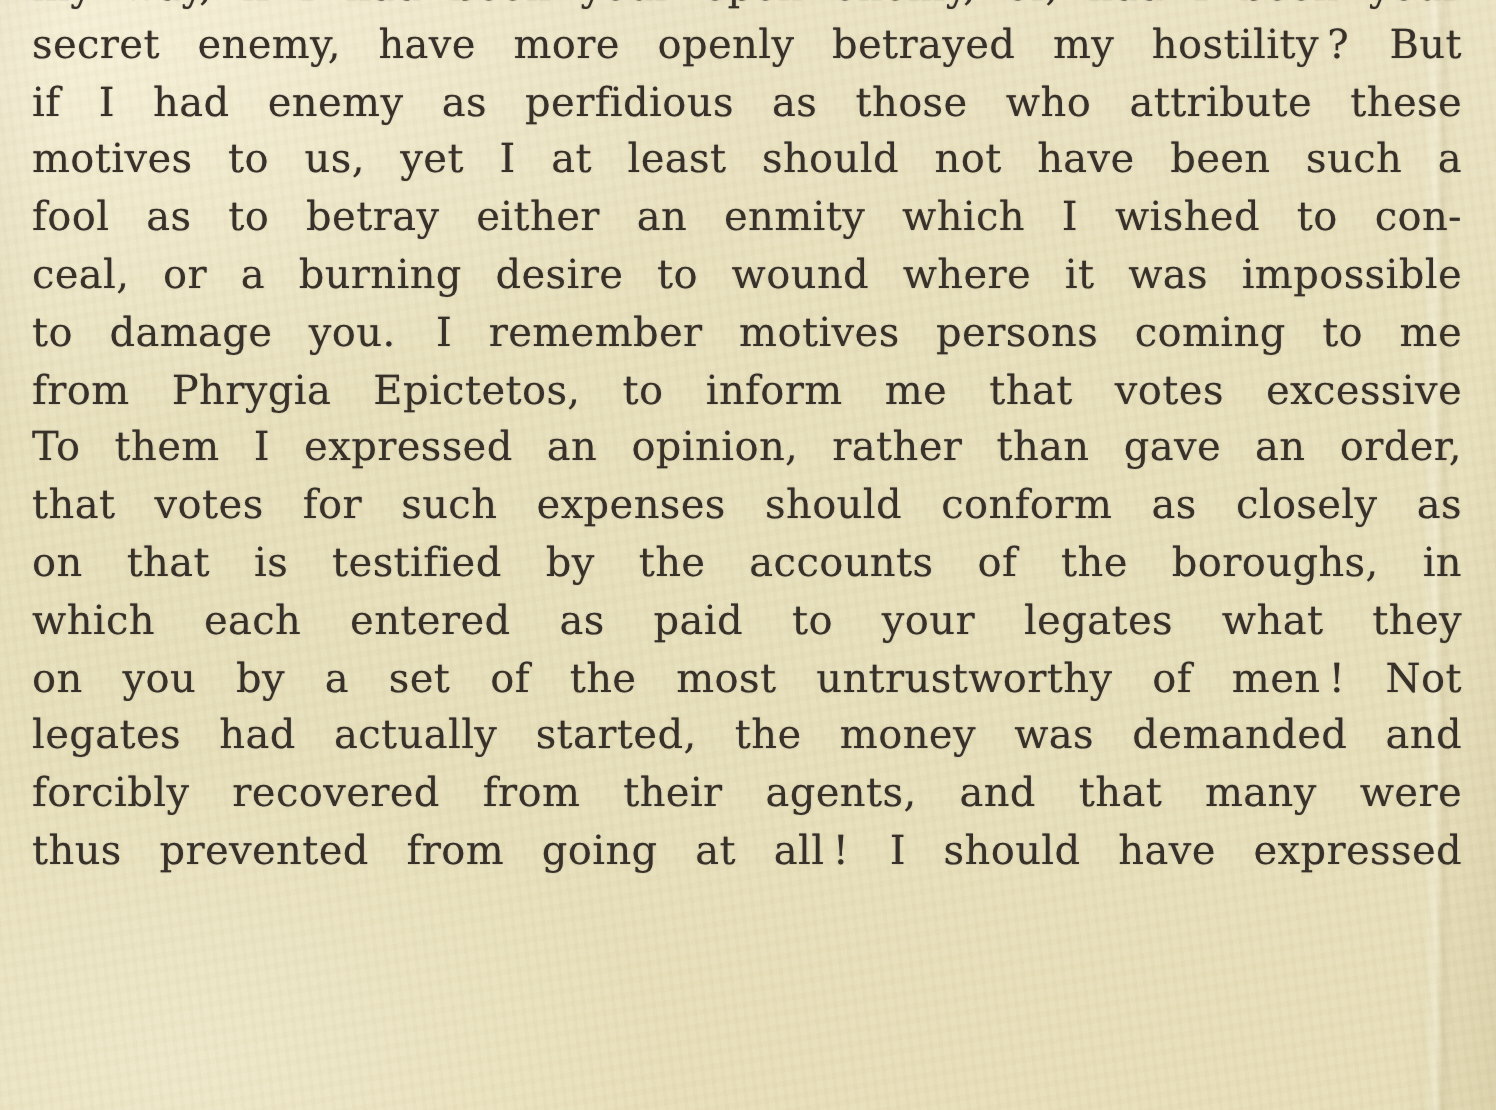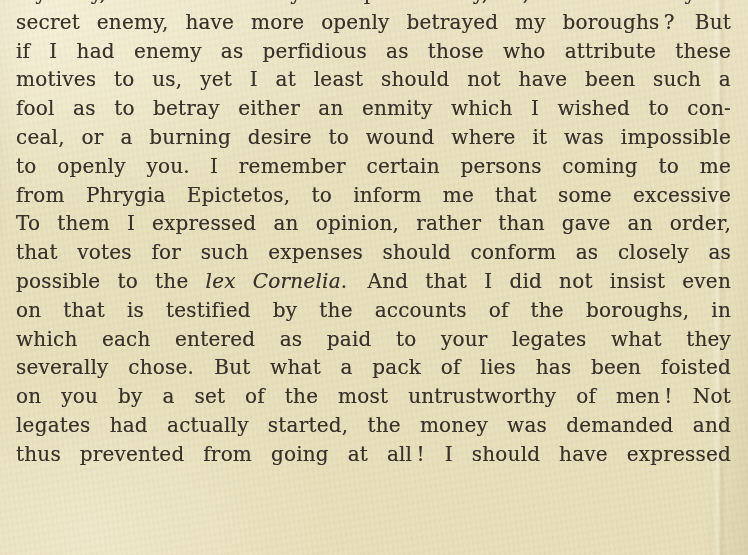--- a/index.html
+++ b/index.html
@@ -67,30 +67,29 @@
   .line .italic {
     font-style: italic;
   }
 </style>
 </head>
 <body>
 
 <div class="scan-page">
   <div class="text-block">
       <div class="line"><span>my way, if I had been your open enemy, or, had I been your</span></div>
-      <div class="line"><span>secret enemy, have more openly betrayed my boroughs ? But</span></div>
+      <div class="line"><span>secret enemy, have more openly betrayed my hostility ? But</span></div>
       <div class="line"><span>if I had enemy as perfidious as those who attribute these</span></div>
       <div class="line"><span>motives to us, yet I at least should not have been such a</span></div>
       <div class="line"><span>fool as to betray either an enmity which I wished to con-</span></div>
       <div class="line"><span>ceal, or a burning desire to wound where it was impossible</span></div>
-      <div class="line"><span>to openly you. I remember certain persons coming to me</span></div>
-      <div class="line"><span>from Phrygia Epictetos, to inform me that some excessive</span></div>
+      <div class="line"><span>to damage you. I remember motives persons coming to me</span></div>
+      <div class="line"><span>from Phrygia Epictetos, to inform me that votes excessive</span></div>
       <div class="line"><span>To them I expressed an opinion, rather than gave an order,</span></div>
       <div class="line"><span>that votes for such expenses should conform as closely as</span></div>
-      <div class="line"><span>possible to the </span><span class="italic">lex Cornelia</span><span>. And that I did not insist even</span></div>
       <div class="line"><span>on that is testified by the accounts of the boroughs, in</span></div>
       <div class="line"><span>which each entered as paid to your legates what they</span></div>
-      <div class="line"><span>severally chose. But what a pack of lies has been foisted</span></div>
       <div class="line"><span>on you by a set of the most untrustworthy of men ! Not</span></div>
       <div class="line"><span>legates had actually started, the money was demanded and</span></div>
+      <div class="line"><span>forcibly recovered from their agents, and that many were</span></div>
       <div class="line"><span>thus prevented from going at all ! I should have expressed</span></div>
     </div>
 </div>
 
 </body></html>

